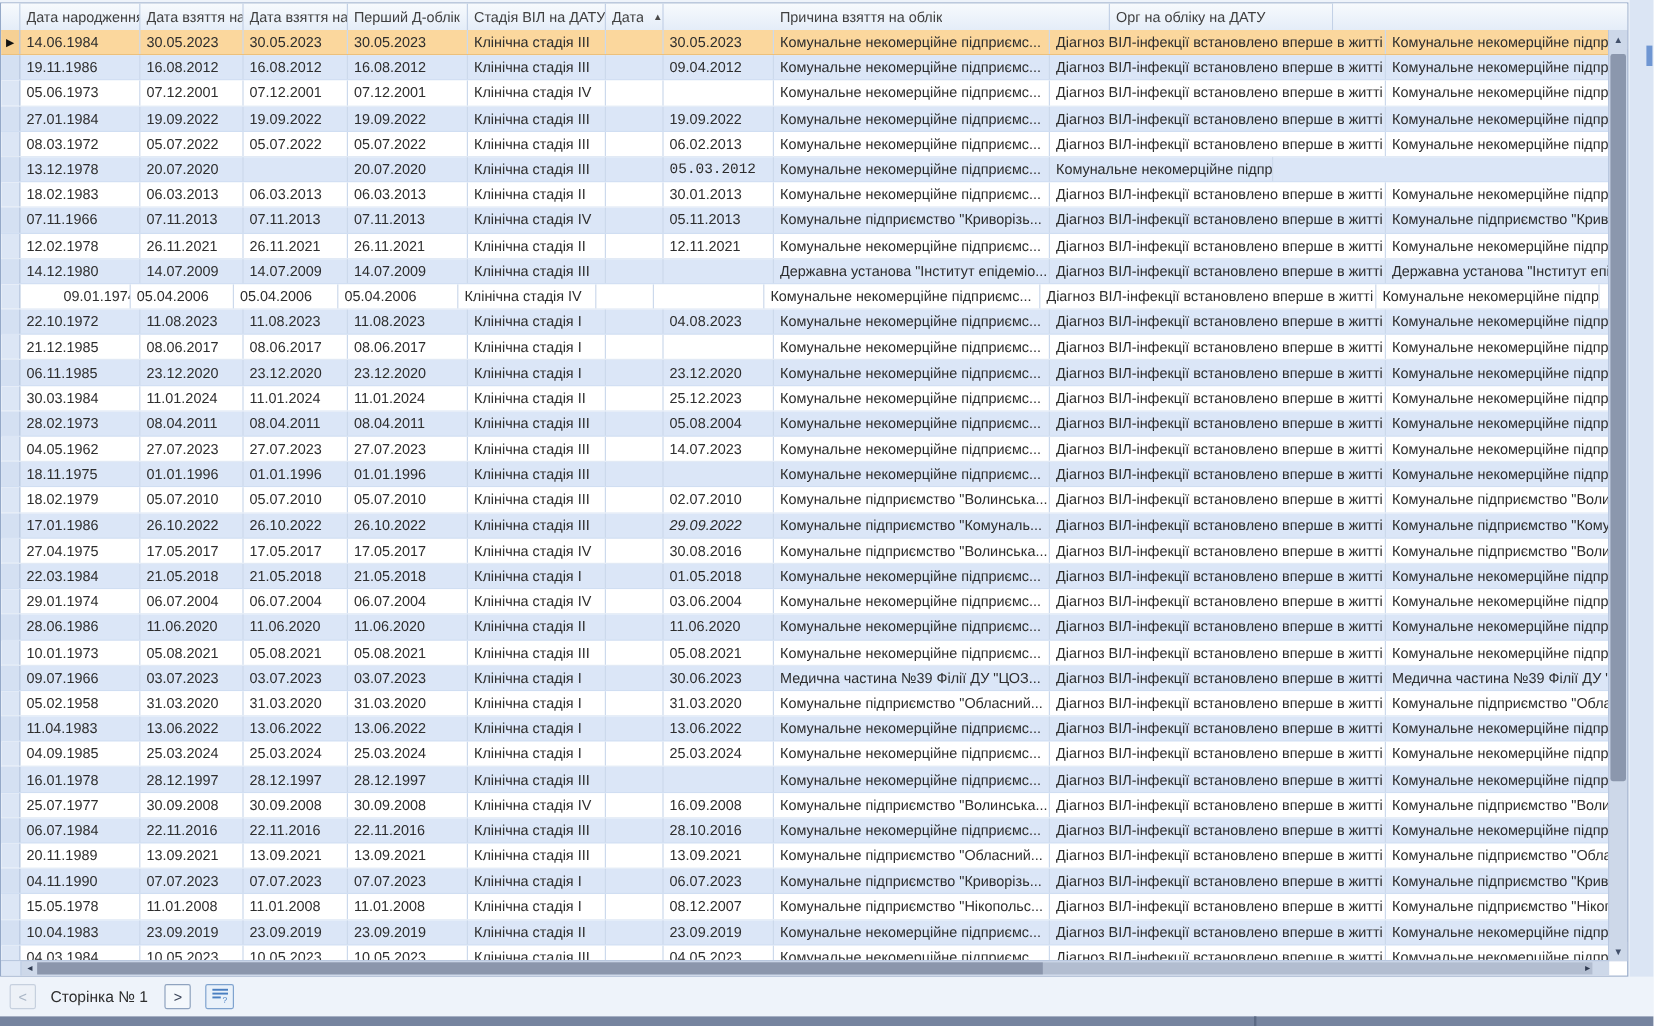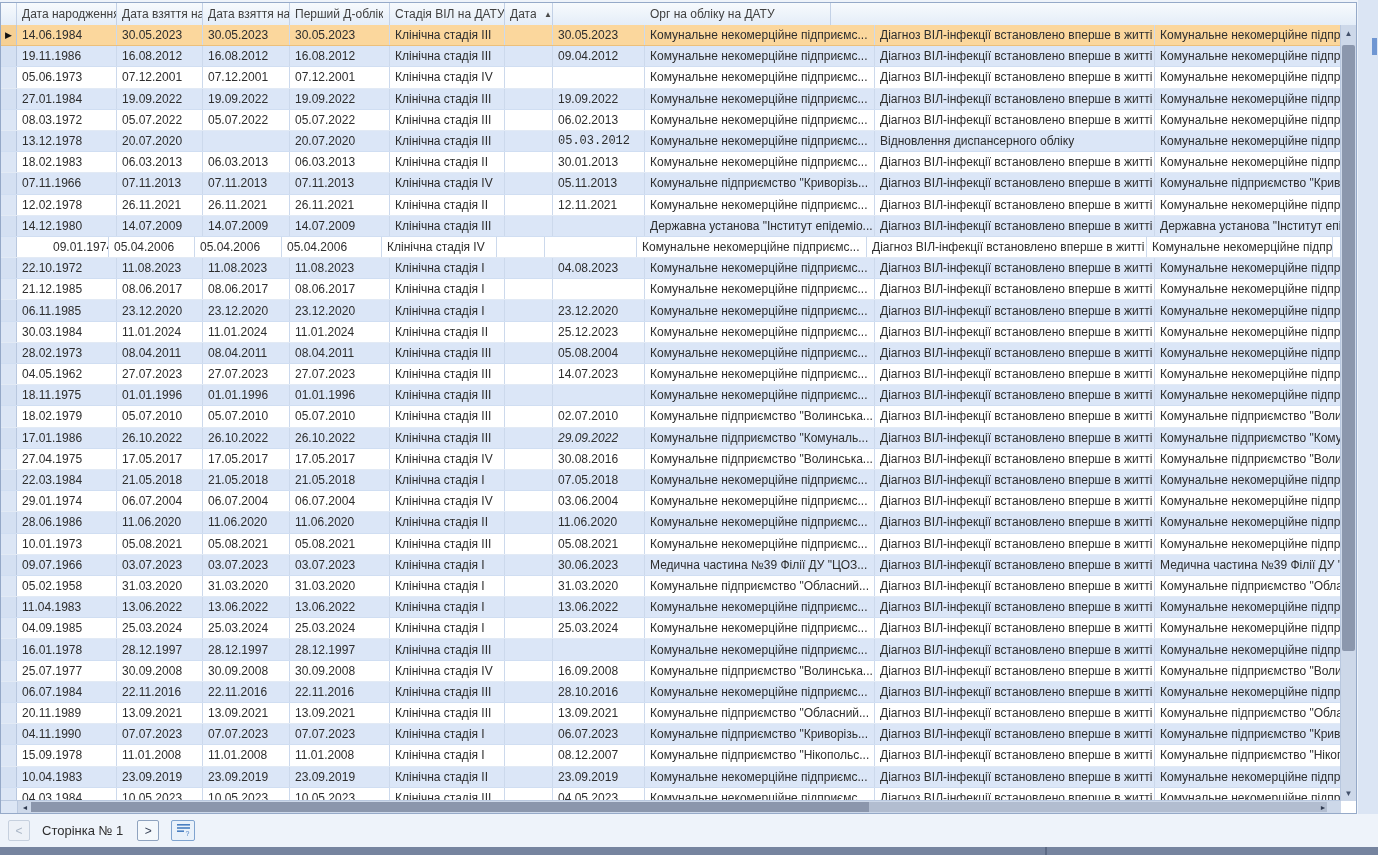--- a/index.html
+++ b/index.html
@@ -87,20 +87,23 @@
         <div class="hcell" style="width: 115px;">
           <span class="hlabel">Стадія ВІЛ на ДАТУ</span>
         </div>
         <div class="hcell" style="width: 48px;">
           <span class="hlabel">Дата</span>
           <span class="sort">▲</span>
         </div>
         <div class="hcell" style="width: 92px; margin-top: 44px;">
           <span class="hlabel">Дата скринінгу</span>
         </div>
+        <div class="hcell" style="width: 280px;">
+          <span class="hlabel">Причина взяття на облік</span>
+        </div>
         <div class="hcell" style="width: 186px;">
           <span class="hlabel">Орг на обліку на ДАТУ</span>
         </div>
         <div class="hcell hsel" style="flex: 1 1 0%; border-right: none;"></div>
       </div>
     <div class="grid-body" id="gridBody">
         <div class="grow sel">
           <div class="gcell gsel" style="width: 16px;">
             <span class="rowmark">▶</span>
           </div>
@@ -170,21 +173,20 @@
         <div class="grow alt">
           <div class="gcell gsel" style="width: 16px;"></div>
           <div class="gcell" style="width: 100px;">13.12.1978</div>
           <div class="gcell" style="width: 86px;">20.07.2020</div>
           <div class="gcell" style="width: 87px;"></div>
           <div class="gcell" style="width: 100px;">20.07.2020</div>
           <div class="gcell" style="width: 115px;">Клінічна стадія III</div>
           <div class="gcell" style="width: 48px;"></div>
           <div class="gcell" style="width: 92px; font-family: Liberation Mono, monospace;">05.03.2012</div>
           <div class="gcell" style="width: 230px;">Комунальне некомерційне підприємс...</div>
-          <div class="gcell" style="width: 280px;">Відновлення диспансерного обліку</div>
           <div class="gcell" style="width: 186px;">Комунальне некомерційне підпр</div>
         </div>
         <div class="grow">
           <div class="gcell gsel" style="width: 16px;"></div>
           <div class="gcell" style="width: 100px;">18.02.1983</div>
           <div class="gcell" style="width: 86px;">06.03.2013</div>
           <div class="gcell" style="width: 87px;">06.03.2013</div>
           <div class="gcell" style="width: 100px;">06.03.2013</div>
           <div class="gcell" style="width: 115px;">Клінічна стадія II</div>
           <div class="gcell" style="width: 48px;"></div>
@@ -376,21 +378,21 @@
           <div class="gcell" style="width: 186px;">Комунальне підприємство "Воли</div>
         </div>
         <div class="grow alt">
           <div class="gcell gsel" style="width: 16px;"></div>
           <div class="gcell" style="width: 100px;">22.03.1984</div>
           <div class="gcell" style="width: 86px;">21.05.2018</div>
           <div class="gcell" style="width: 87px;">21.05.2018</div>
           <div class="gcell" style="width: 100px;">21.05.2018</div>
           <div class="gcell" style="width: 115px;">Клінічна стадія I</div>
           <div class="gcell" style="width: 48px;"></div>
-          <div class="gcell" style="width: 92px;">07.05.2018</div>
+          <div class="gcell" style="width: 92px;">01.05.2018</div>
           <div class="gcell" style="width: 230px;">Комунальне некомерційне підприємс...</div>
           <div class="gcell" style="width: 280px;">Діагноз ВІЛ-інфекції встановлено вперше в житті</div>
           <div class="gcell" style="width: 186px;">Комунальне некомерційне підпр</div>
         </div>
         <div class="grow">
           <div class="gcell gsel" style="width: 16px;"></div>
           <div class="gcell" style="width: 100px;">29.01.1974</div>
           <div class="gcell" style="width: 86px;">06.07.2004</div>
           <div class="gcell" style="width: 87px;">06.07.2004</div>
           <div class="gcell" style="width: 100px;">06.07.2004</div>
@@ -539,21 +541,21 @@
           <div class="gcell" style="width: 100px;">07.07.2023</div>
           <div class="gcell" style="width: 115px;">Клінічна стадія I</div>
           <div class="gcell" style="width: 48px;"></div>
           <div class="gcell" style="width: 92px;">06.07.2023</div>
           <div class="gcell" style="width: 230px;">Комунальне підприємство "Криворізь...</div>
           <div class="gcell" style="width: 280px;">Діагноз ВІЛ-інфекції встановлено вперше в житті</div>
           <div class="gcell" style="width: 186px;">Комунальне підприємство "Крив</div>
         </div>
         <div class="grow">
           <div class="gcell gsel" style="width: 16px;"></div>
-          <div class="gcell" style="width: 100px;">15.09.1978</div>
+          <div class="gcell" style="width: 100px;">15.05.1978</div>
           <div class="gcell" style="width: 86px;">11.01.2008</div>
           <div class="gcell" style="width: 87px;">11.01.2008</div>
           <div class="gcell" style="width: 100px;">11.01.2008</div>
           <div class="gcell" style="width: 115px;">Клінічна стадія I</div>
           <div class="gcell" style="width: 48px;"></div>
           <div class="gcell" style="width: 92px;">08.12.2007</div>
           <div class="gcell" style="width: 230px;">Комунальне підприємство "Нікопольс...</div>
           <div class="gcell" style="width: 280px;">Діагноз ВІЛ-інфекції встановлено вперше в житті</div>
           <div class="gcell" style="width: 186px;">Комунальне підприємство "Нікоп</div>
         </div>

